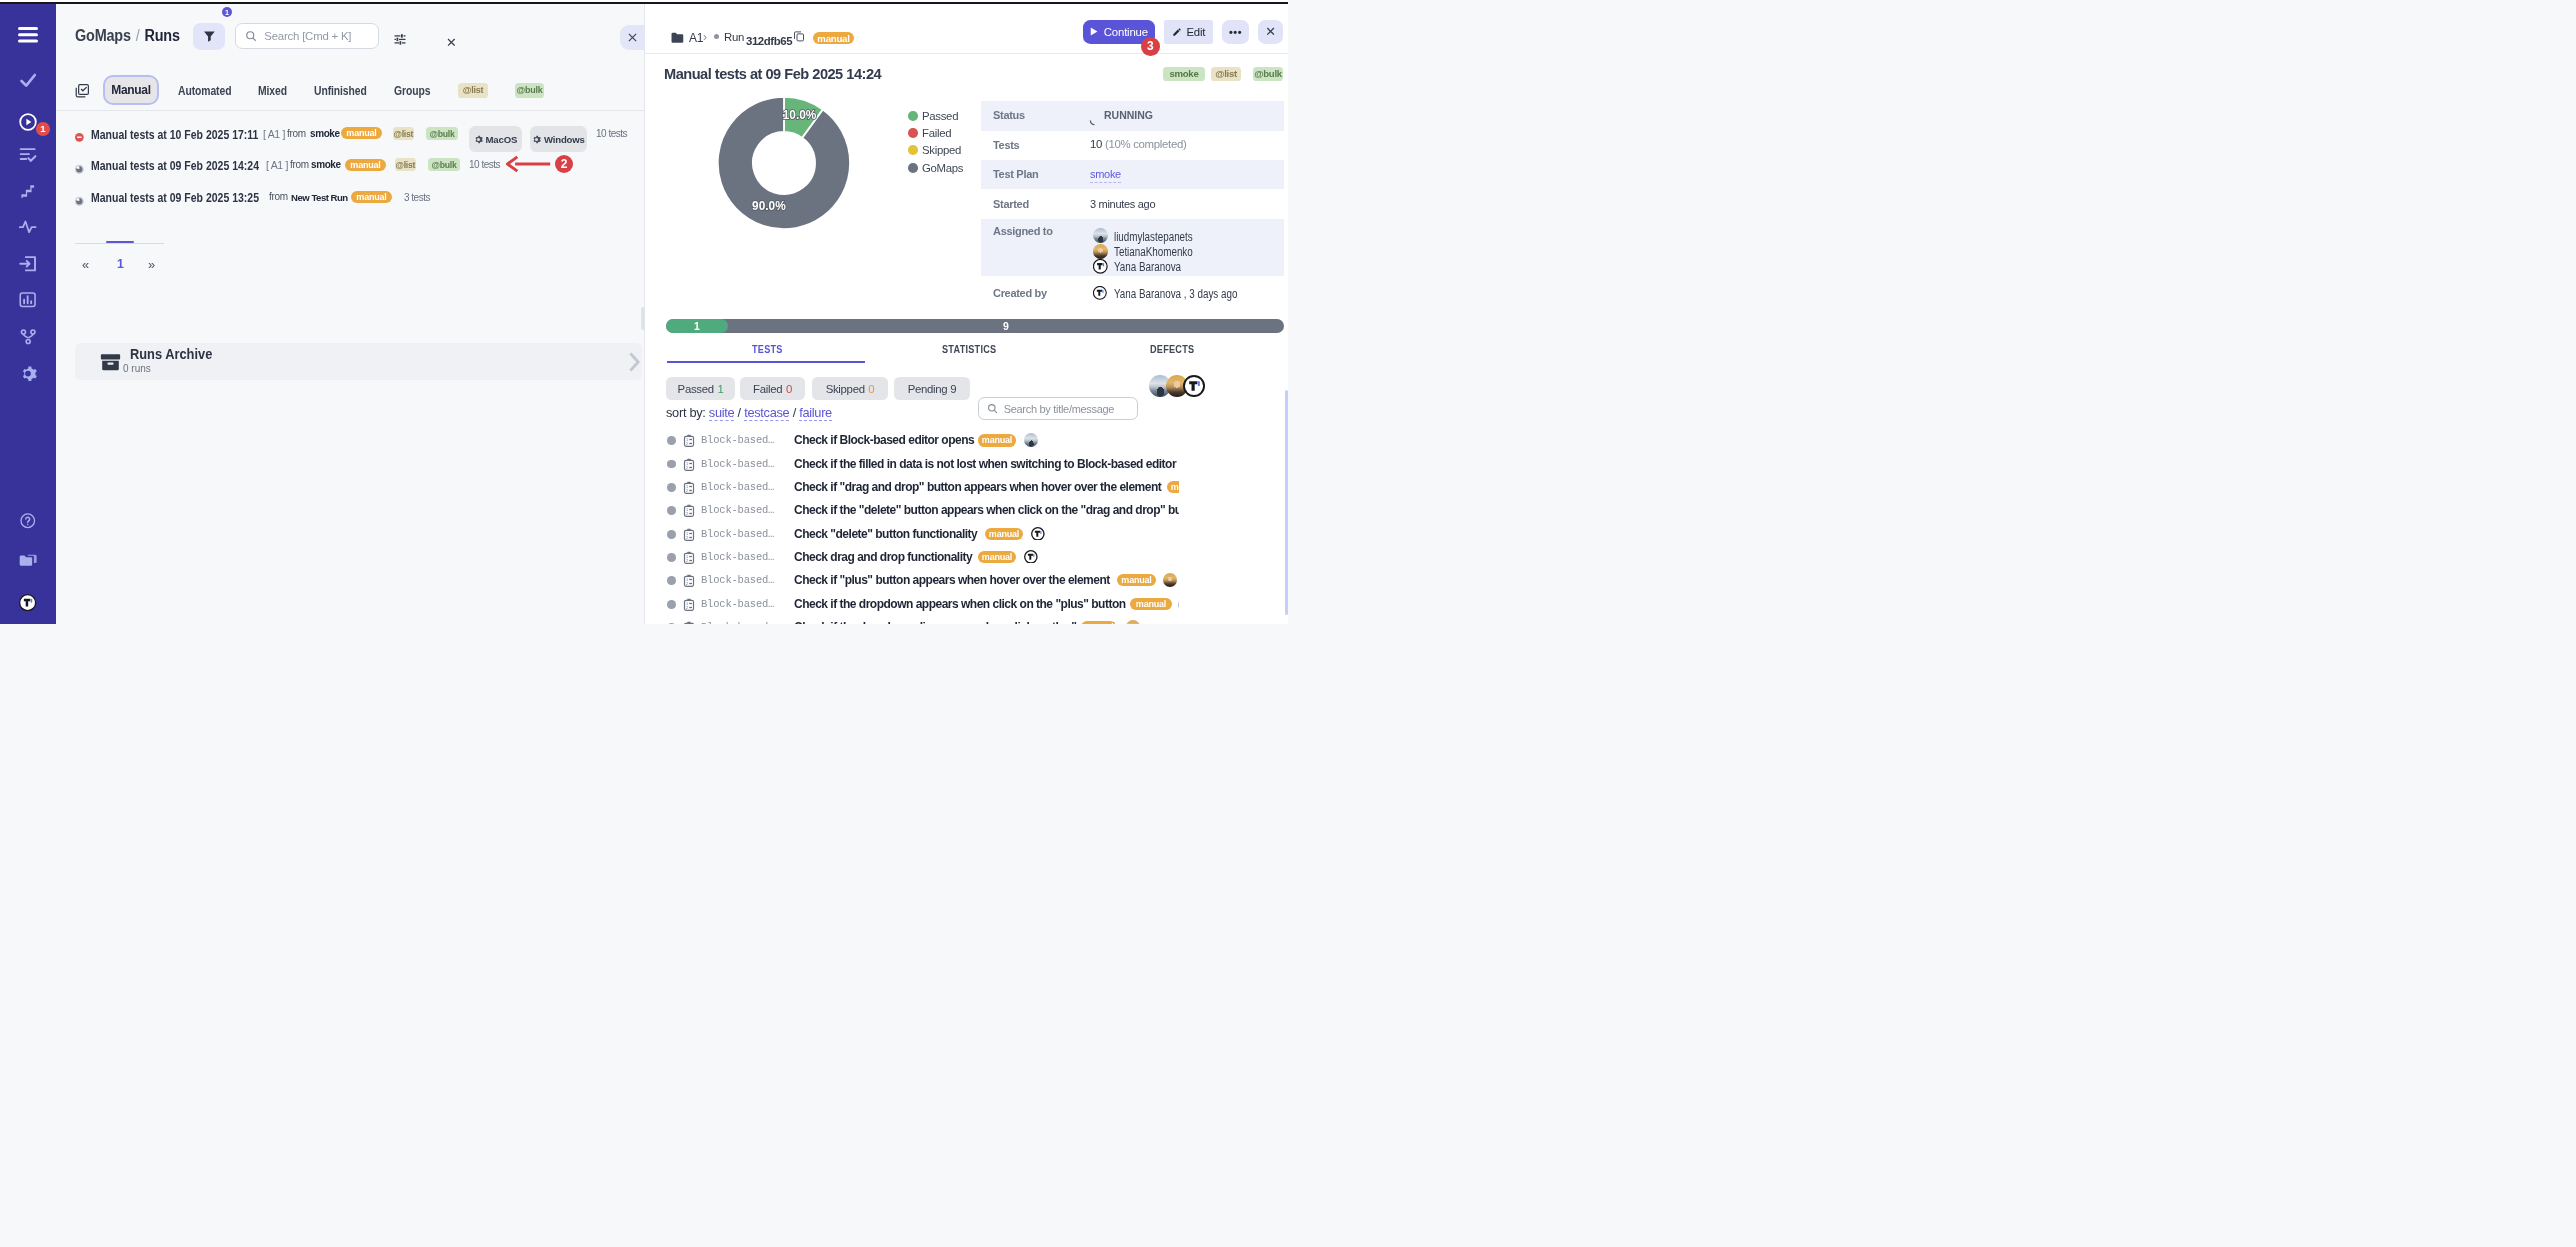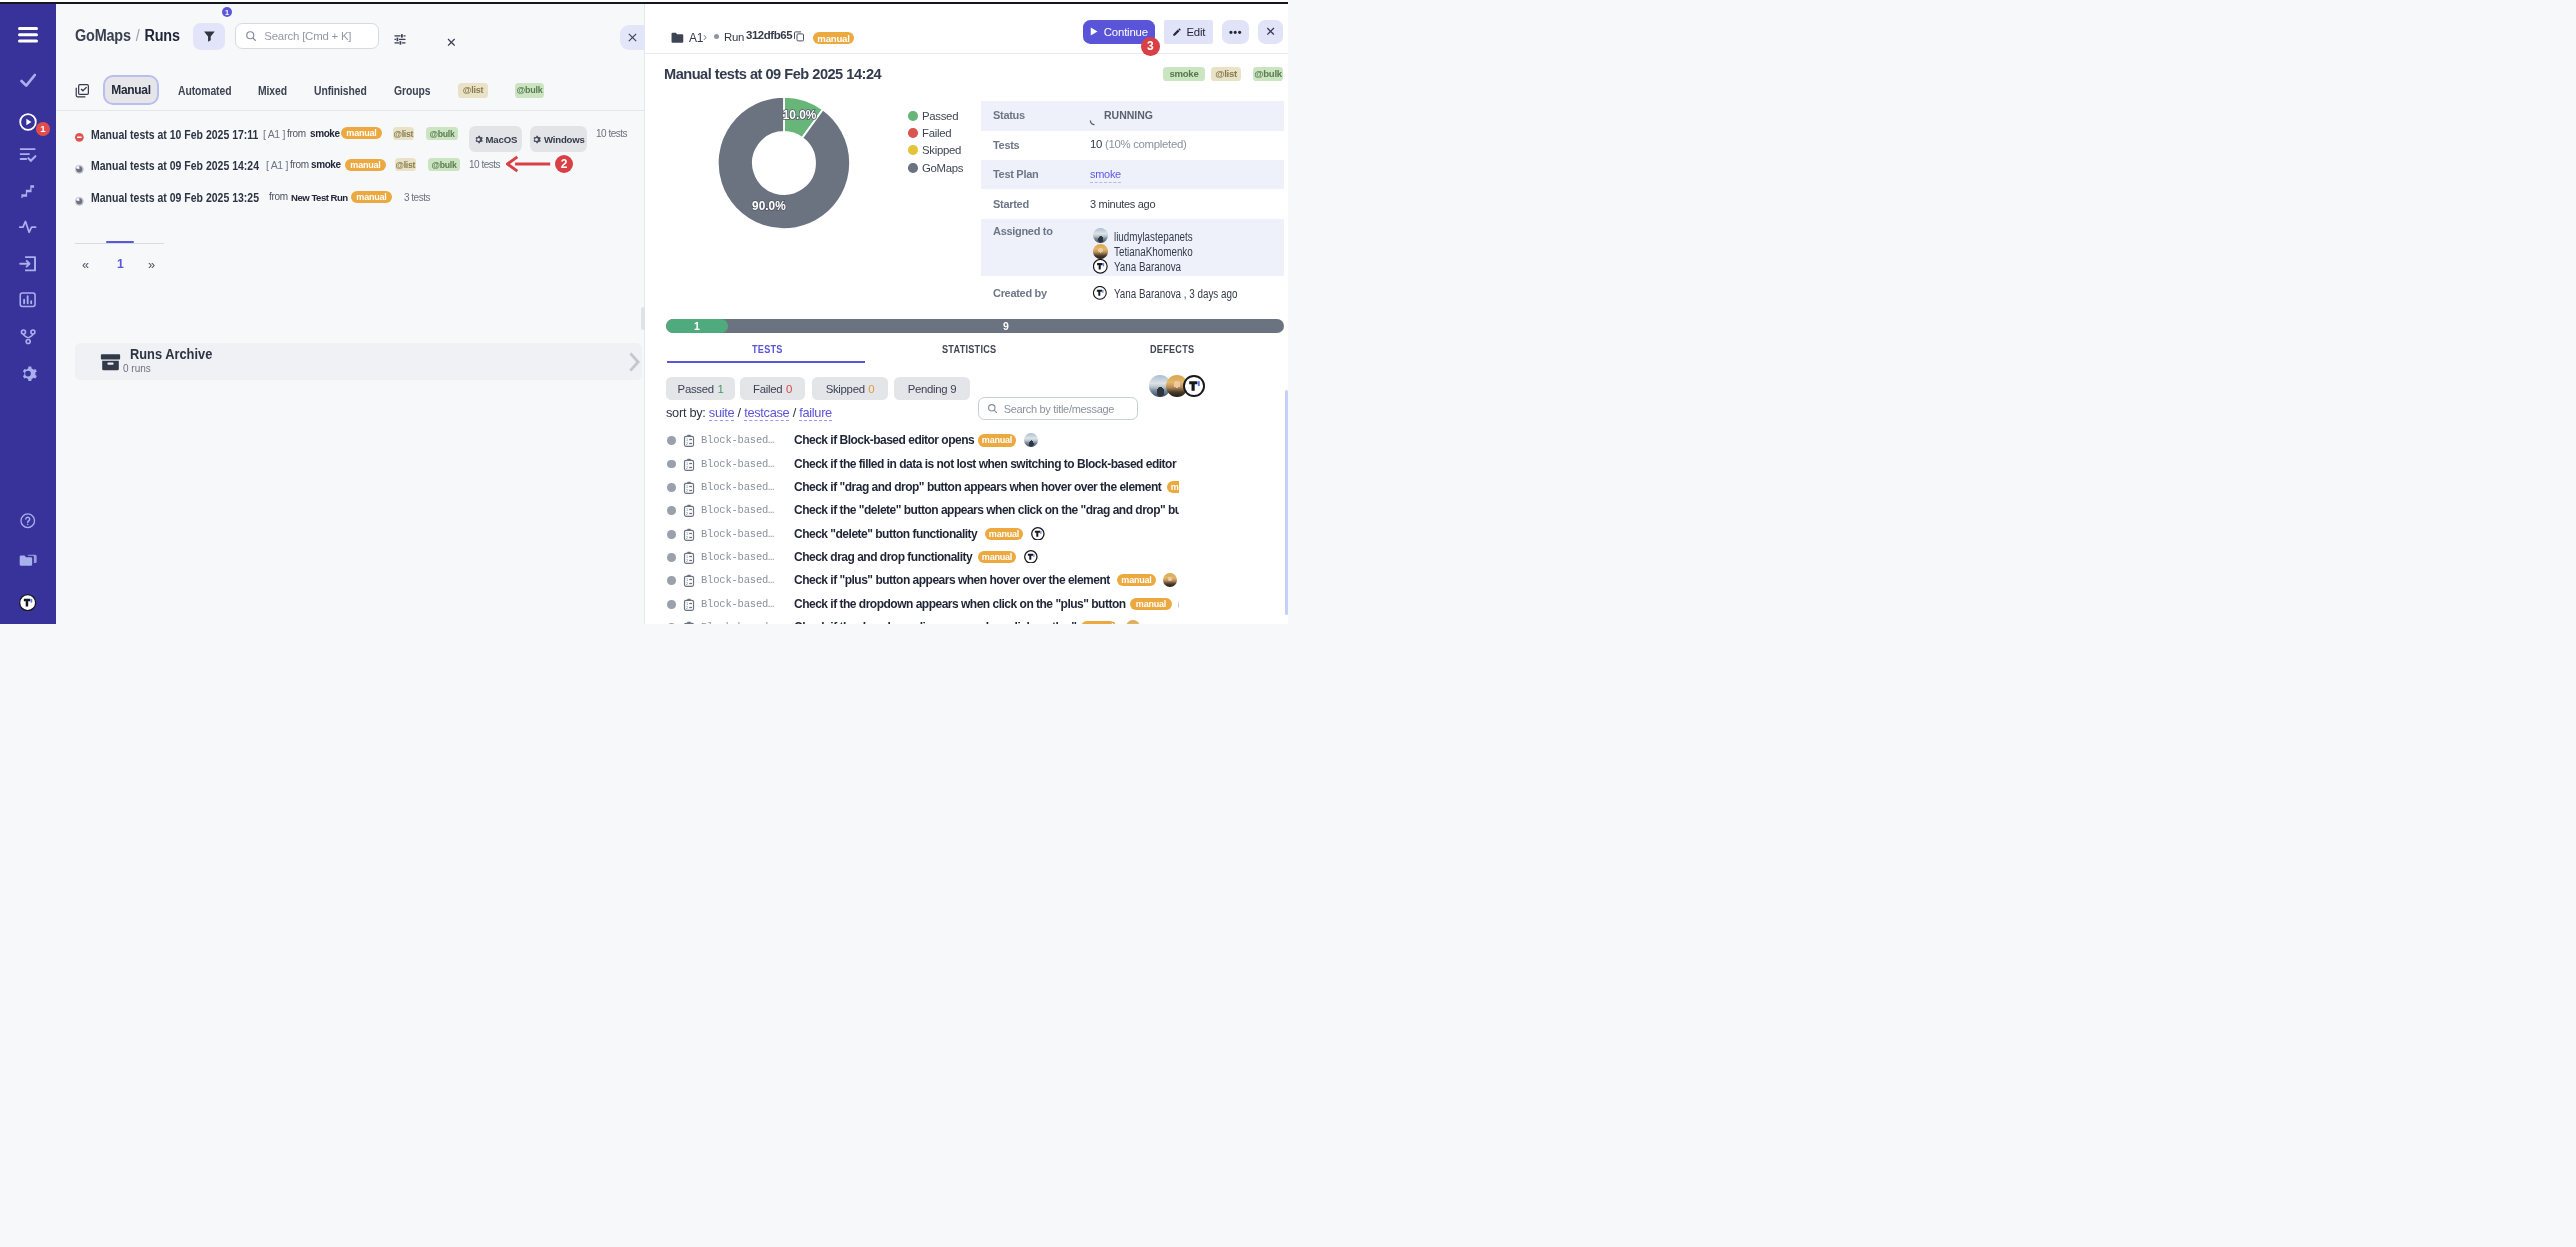--- a/index.html
+++ b/index.html
@@ -303,21 +303,21 @@
     </svg>
   </div>
 <div class="abs" id="crumbline"></div>
 <div class="abs" style="left:671px;top:30.5px;"><svg width="12.8" height="12" viewBox="0 0 24 22" fill="#3d4454">
       <path d="M1 3a2 2 0 0 1 2-2h6l2.5 3H21a2 2 0 0 1 2 2v12a2 2 0 0 1-2 2H3a2 2 0 0 1-2-2z"></path>
     </svg></div>
 <div class="abs bc" style="left:689px;top:30.5px;">A1</div>
 <div class="abs bc" style="left:703px;top:30px;color:#8d94a1;">›</div>
 <div class="abs" style="left:714px;top:34px;width:5px;height:5px;border-radius:50%;background:#8d94a1;"></div>
 <div class="abs bc" style="left:724px;top:30.5px;font-size:11.4px;">Run</div>
-<div class="abs bc" style="left:746px;top:29px;font-weight:bold;letter-spacing:-0.4px;font-size:11.4px;">312dfb65</div>
+<div class="abs bc" style="left:746px;top:35px;font-weight:bold;letter-spacing:-0.4px;font-size:11.4px;">312dfb65</div>
 <div class="abs" style="left:793px;top:30px;"><svg width="12" height="12.8" viewBox="0 0 24 24" fill="none" stroke="#4a5160" stroke-width="2">
       <rect x="8" y="7" width="13" height="14" rx="2"></rect>
       <path d="M16 3H5a2 2 0 0 0-2 2v12"></path>
     </svg></div>
 <div class="abs manualbadge" style="left:813px;top:32px;width:41px;font-size:9.6px;">manual</div>
 
 <div class="abs" id="contbtn"><svg width="8.2" height="9" viewBox="0 0 14 16">
       <path d="M1 1l12 7-12 7z" fill="#fff"></path>
     </svg>Continue</div>
 <div class="abs redcirc" style="left:1141px;top:37px;width:18.6px;height:18.6px;font-size:12px;z-index:16;">3</div>

